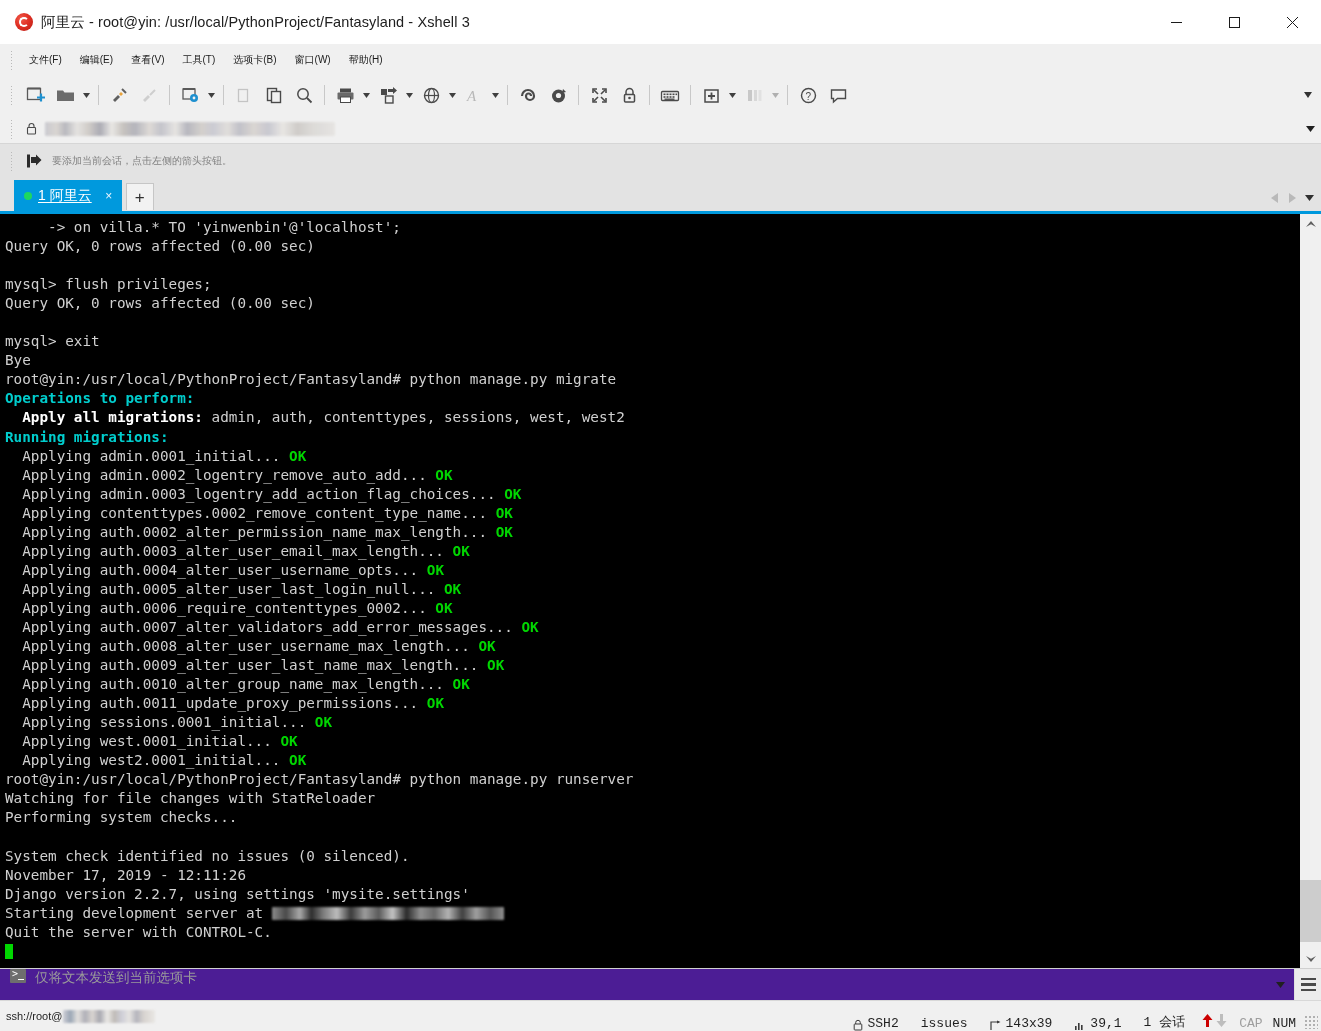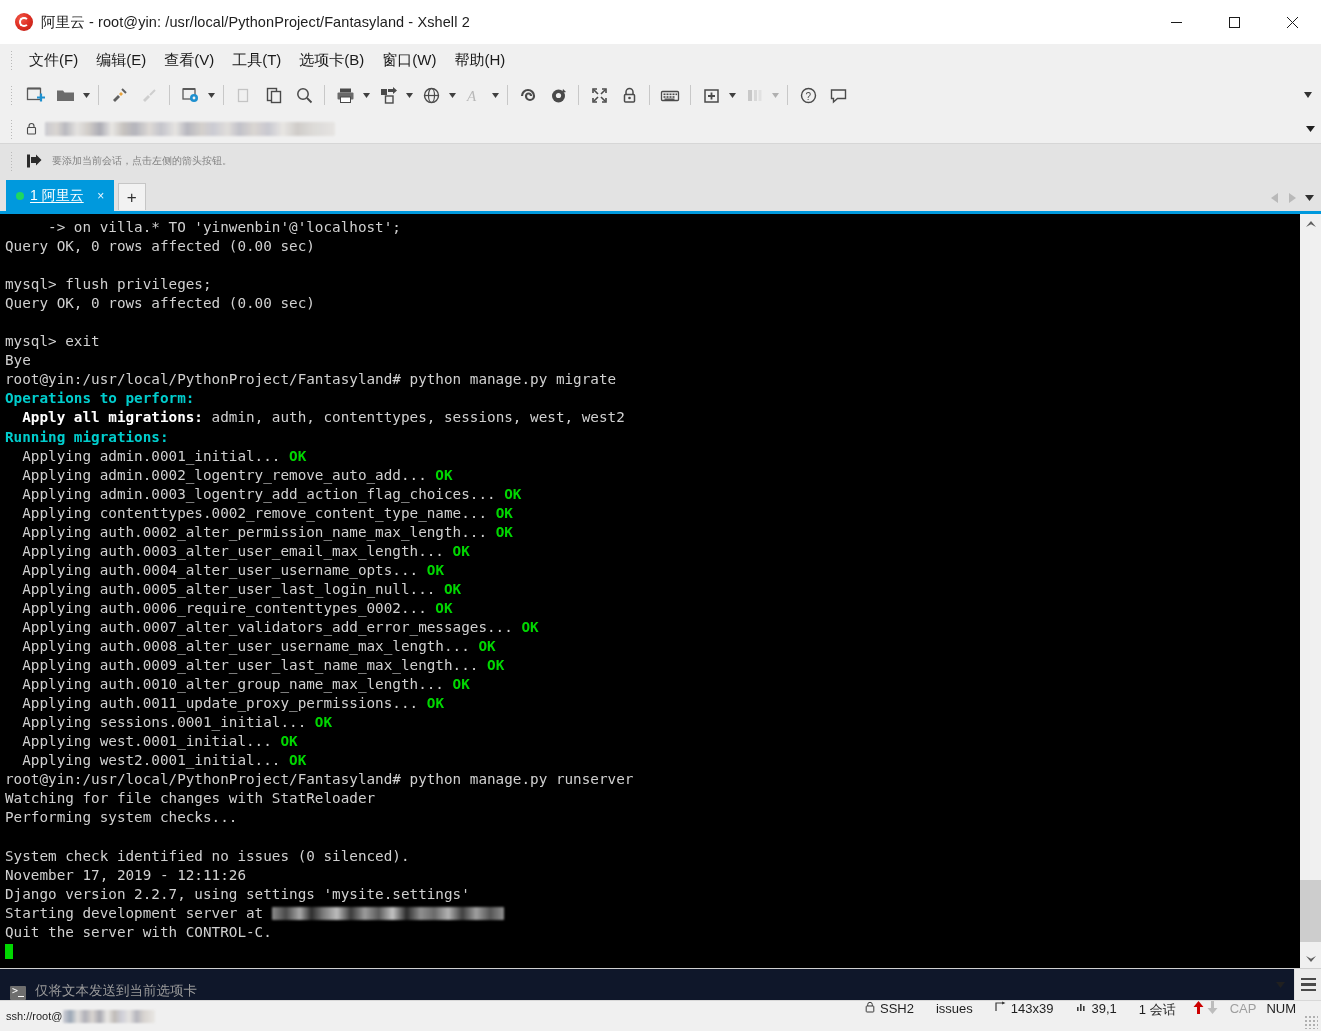--- a/index.html
+++ b/index.html
@@ -74,21 +74,21 @@
     padding-left: 10px;
     border-bottom: 0px;
   }
   .grip {
     width: 4px; height: 20px; margin-right: 6px;
     background-image: radial-gradient(#b9b9b9 40%, transparent 42%);
     background-size: 3px 3px;
     flex: 0 0 auto;
   }
   .menu-item {
-    font-size: 15px;
+    font-size: 10px;
     color: #1a1a1a;
     padding: 4px 9px;
     white-space: nowrap;
   }
 
   
   .toolbar {
     height: 38px;
     background: #f0f0f0;
     display: flex;
@@ -175,21 +175,21 @@
   .notice-text { font-size: 10px; color: #828282; white-space: nowrap; }
 
   
   .tabbar {
     height: 33px;
     background: #e3e3e3;
     display: flex;
     align-items: flex-end;
     flex: 0 0 auto;
     position: relative;
-    padding-left: 6px;
+    padding-left: 14px;
   }
   .tab {
     height: 31px;
     background: #0099dd;
     display: flex;
     align-items: center;
     padding: 0 6px 0 10px;
     margin-top: 2px;
     position: relative;
   }
@@ -307,23 +307,23 @@
     position: absolute;
     left: 0; right: 0;
     background: #cdcdcd;
     height: 62px;
     bottom: 6px;
   }
 
   
   .sendbar {
     height: 31px;
-    background: #0f172a;
-    display: flex;
-    align-items: flex-end;
+    background: #4c1d95;
+    display: flex;
+    align-items: flex-start;
     flex: 0 0 auto;
     border-top: 1px solid #d0d0d0;
     padding-left: 10px;
     position: relative;
   }
   .send-ico {
     width: 16px; height: 14px;
     background: #6e6e6e;
     border-radius: 1px;
     margin-right: 9px;
@@ -393,43 +393,44 @@
     background: linear-gradient(90deg,
       #cfcfd6 0%, #9aa6b5 8%, #e3e1de 16%, #b0b0b8 24%, #d9d5d1 32%,
       #a8a8b0 40%, #ebe9e6 48%, #c0bcb8 56%, #cfcfd8 64%, #e6e4e1 72%,
       #b5b5bd 80%, #d8d4d0 88%, #e9e7e4 100%);
   }
   .sb-right {
     position: absolute; right: 0; top: 0; height: 30px;
     display: flex; align-items: center; gap: 0px;
   }
   .sb-cell {
-    display: flex; align-items: flex-start; gap: 5px;
+    display: flex; align-items: flex-end; gap: 5px;
     padding: 0 11px;
     height: 30px;
     white-space: nowrap;
+    font-family: Liberation Mono, monospace;
   }
   .sb-ico { color: #3a3a3a; display: flex; align-items: center; }
   .sb-dim { color: #9e9e9e; }
   .sb-up { color: #cc0000; }
   .sb-down { color: #bdbdbd; }
   .sb-grip {
     width: 14px; height: 14px; margin-right: 3px; align-self: flex-end; margin-bottom: 2px;
     background-image: radial-gradient(#b0b0b0 40%, transparent 42%);
     background-size: 4px 4px;
   }
 </style>
 </head>
 <body>
 
 <div id="app">
 
   <div class="titlebar">
     <div class="title-icon"></div>
-    <div class="title-text">阿里云 - root@yin: /usr/local/PythonProject/Fantasyland - Xshell 2</div>
+    <div class="title-text">阿里云 - root@yin: /usr/local/PythonProject/Fantasyland - Xshell 3</div>
     <div class="win-controls">
       <div class="win-btn">
         <svg width="11" height="11" viewBox="0 0 11 11">
             <line x1="0" y1="5.5" x2="11" y2="5.5" stroke="currentColor" stroke-width="1"></line>
           </svg>
       </div>
       <div class="win-btn">
         <svg width="11" height="11" viewBox="0 0 11 11">
             <rect x="0.5" y="0.5" width="10" height="10" fill="none" stroke="currentColor" stroke-width="1"></rect>
           </svg>

